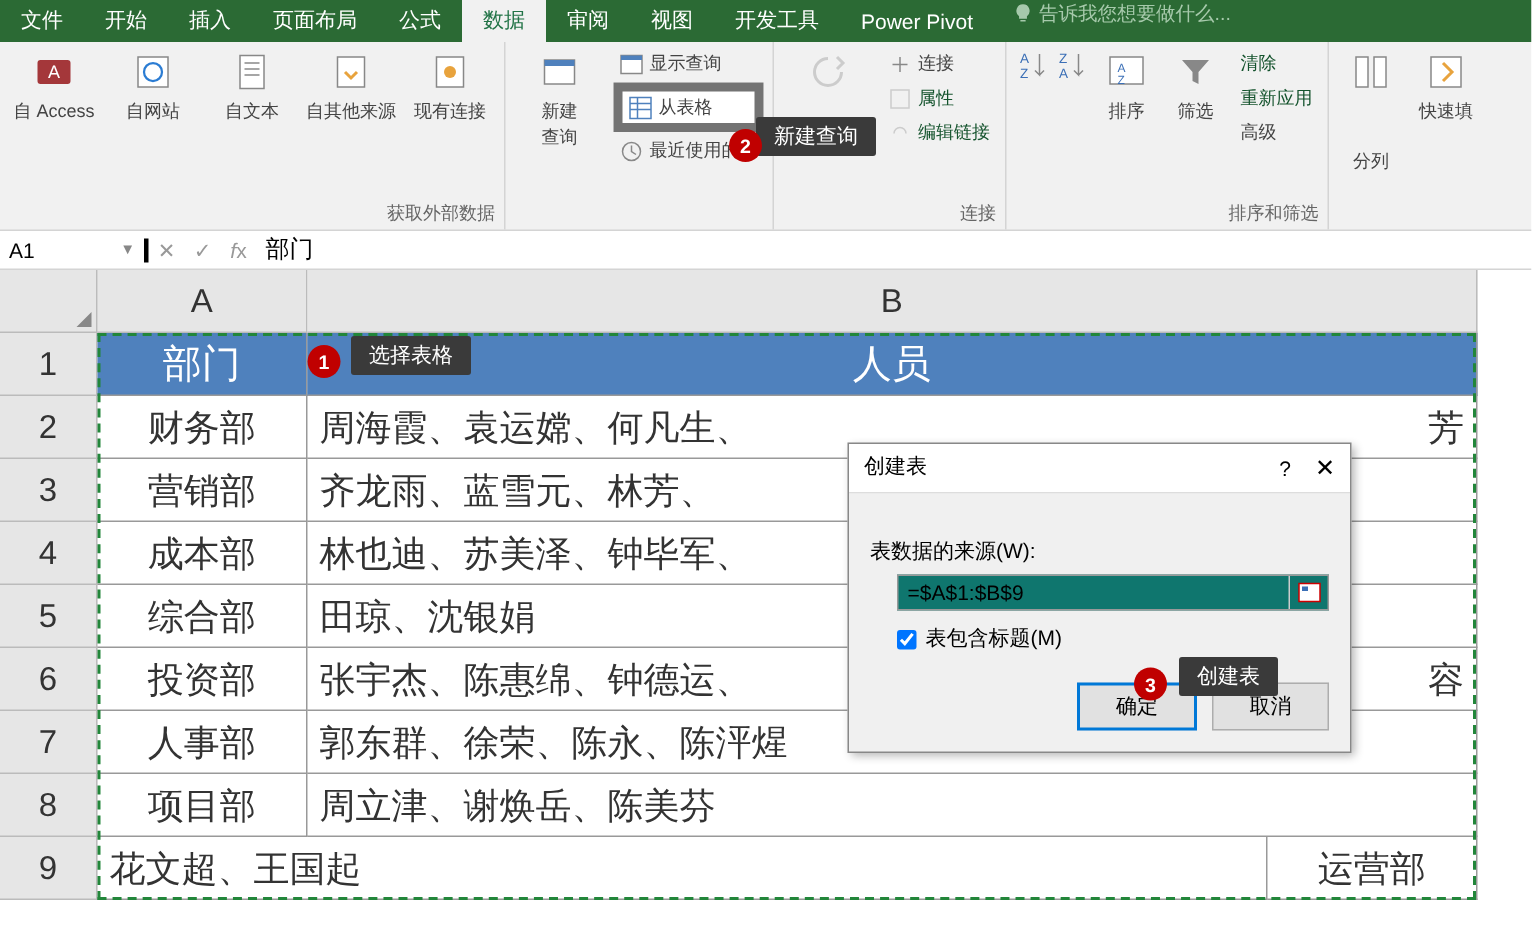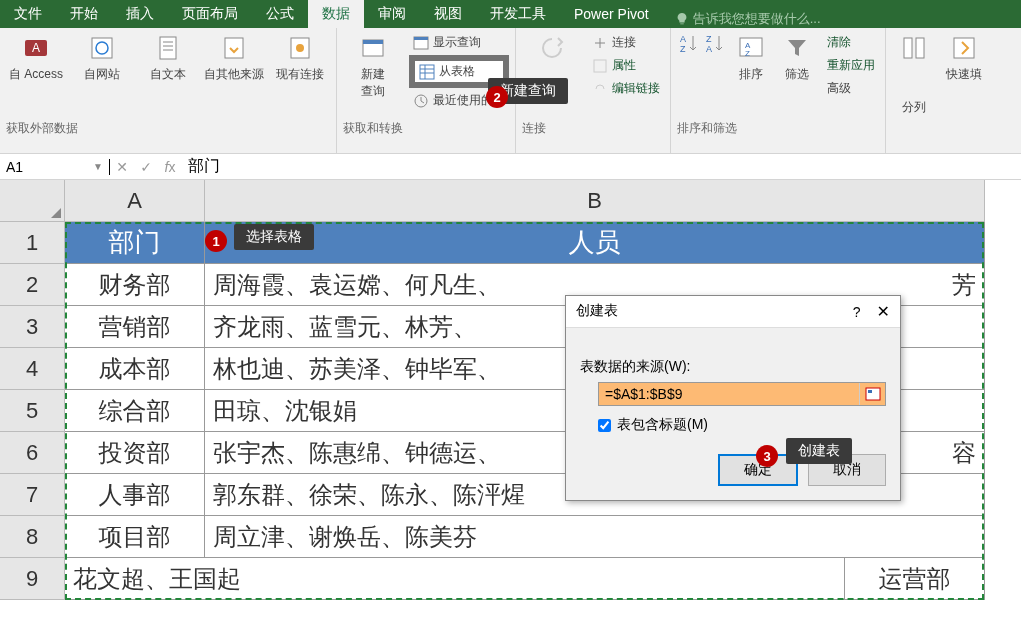--- a/index.html
+++ b/index.html
@@ -1,39 +1,39 @@
 <!DOCTYPE html>
 <html><head>
 <meta charset="utf-8">
 <style>
 * { margin: 0; padding: 0; box-sizing: border-box; font-family: "Microsoft YaHei", sans-serif; }
 body { background: #fff; overflow: hidden; width: 1021px; height: 617px; position: relative; }
 
-.tabbar { display: flex; background: #2b6a34; height: 28px; align-items: flex-end; color: #fff; font-size: 14px; }
+.tabbar { display: flex; background: #2b6a34; height: 28px; align-items: flex-start; color: #fff; font-size: 14px; }
 .tab { padding: 0 14px; height: 28px; display: flex; align-items: center; cursor: pointer; }
 .tab.active { background: #f1f1f1; color: #217346; }
 .tell-me { color: #a6c9ab; display: flex; align-items: center; gap: 4px; padding-left: 12px; font-size: 13px; }
 .bulb-icon { width: 14px; height: 14px; }
 
 .ribbon { background: #f1f1f1; border-bottom: 1px solid #d4d4d4; display: flex; height: 126px; }
 .ribbon-group { border-right: 1px solid #d4d4d4; display: flex; flex-direction: column; padding: 4px 6px 0 6px; }
 .ribbon-group-body { flex: 1; display: flex; align-items: flex-start; gap: 6px; }
-.ribbon-group-label { text-align: left; font-size: 12px; color: #666; padding-bottom: 16px; }
+.ribbon-group-label { text-align: right; font-size: 12px; color: #666; padding-bottom: 2px; }
 .big-btn { display: flex; flex-direction: column; align-items: center; width: 60px; cursor: pointer; font-size: 12px; color: #444; gap: 2px; }
 .big-btn .icon-box { width: 32px; height: 32px; display: flex; align-items: center; justify-content: center; }
 .small-row { display: flex; align-items: center; gap: 4px; font-size: 12px; color: #444; padding: 2px 4px; cursor: pointer; white-space: nowrap; }
 .small-row.highlight { border: 6px solid #737373; background: #fff; }
 .col-stack { display: flex; flex-direction: column; gap: 2px; }
 .tooltip-dark { position: absolute; background: #3a3a3a; color: #fff; font-size: 14px; padding: 4px 12px; border-radius: 2px; z-index: 50; }
 .badge-red { width: 22px; height: 22px; border-radius: 50%; background: #c00000; color: #fff; font-size: 13px; display: flex; align-items: center; justify-content: center; font-weight: bold; z-index: 55; }
 .badge-abs { position: absolute; }
 .dimmed { color: #14532d; }
 
 .formula-bar { display: flex; height: 26px; border-bottom: 1px solid #d4d4d4; align-items: center; font-size: 14px; }
-.name-box { width: 110px; border-right: 1px solid #000000; padding: 0 6px; display: flex; align-items: center; justify-content: space-between; }
+.name-box { width: 99px; border-right: 3px solid #000000; padding: 0 6px; display: flex; align-items: center; justify-content: space-between; }
 .name-box .dd { color: #888; font-size: 10px; }
 .fx-btn { width: 24px; text-align: center; color: #999; cursor: pointer; }
 .formula-input { flex: 1; padding: 0 6px; font-size: 16px; }
 
 .sheet { position: relative; }
 .col-headers { display: flex; height: 42px; }
 .corner { width: 65px; background: #e6e6e6; border-right: 1px solid #bbb; border-bottom: 1px solid #bbb; position: relative; }
 .corner::after { content: ""; position: absolute; right: 3px; bottom: 3px; border-left: 10px solid transparent; border-bottom: 10px solid #888; }
 .col-h { background: #e6e6e6; border-right: 1px solid #bbb; border-bottom: 1px solid #bbb; display: flex; align-items: center; justify-content: center; font-size: 22px; color: #333; }
 .col-A { width: 140px; }
@@ -44,21 +44,21 @@
 .cell.cA { width: 140px; justify-content: center; }
 .cell.cB { width: 780px; }
 .hdr-row .cell { background: #4f81bd; color: #fff; font-size: 26px; justify-content: center; }
 
 .marching { position: absolute; border: 2px dashed #22863a; pointer-events: none; }
 
 .dialog { position: absolute; background: #f0f0f0; border: 1px solid #888; box-shadow: 2px 2px 6px rgba(0,0,0,.3); z-index: 40; font-size: 14px; }
 .dlg-title { display: flex; justify-content: space-between; padding: 6px 10px; background: #fff; border-bottom: 1px solid #ddd; }
 .dlg-title .right { display: flex; gap: 16px; align-items: center; }
 .dlg-body { padding: 10px 14px; margin-top: 20px; }
-.dlg-input-row { display: flex; align-items: flex-end; margin: 6px 0 10px 18px; border: 1px solid #999; background: #fdba74; }
+.dlg-input-row { display: flex; align-items: flex-end; margin: 6px 0 10px 18px; border: 1px solid #999; background: #0f766e; }
 .dlg-input { flex: 1; padding: 3px 6px; border: none; outline: none; font-size: 14px; background: transparent; }
 .range-btn { width: 26px; height: 22px; display: flex; align-items: center; justify-content: center; border-left: 1px solid #ccc; cursor: pointer; }
 .chk-row { display: flex; align-items: center; gap: 6px; margin-left: 18px; }
 .dlg-btns { display: flex; justify-content: flex-end; gap: 10px; padding: 10px 14px 14px; }
 .dlg-btn { padding: 5px 24px; background: #e1e1e1; border: 1px solid #adadad; cursor: pointer; font-size: 14px; }
 .dlg-btn.primary { border: 2px solid #0078d7; }
 svg { display: block; }
 </style>
 </head>
 <body>
@@ -167,21 +167,20 @@
         </div>
         <div class="small-row">
           <svg width="16" height="16">
               <circle cx="8" cy="8" r="6" fill="none" stroke="#888"></circle>
               <path d="M8 4v4l3 2" stroke="#888" fill="none"></path>
             </svg>
           <span>最近使用的源</span>
         </div>
       </div>
     </div>
-    <div class="ribbon-group-label">获取和转换</div>
   </div>
 
   <div class="ribbon-group">
     <div class="ribbon-group-body">
       <div class="big-btn dimmed">
         <div class="icon-box">
             <svg width="28" height="28">
               <path d="M14 5a9 9 0 109 9" fill="none" stroke="#ccc" stroke-width="2"></path>
               <path d="M20 4l4 4-4 4" fill="none" stroke="#ccc" stroke-width="2"></path>
             </svg>
@@ -279,21 +278,21 @@
             </svg>
           </div>
         <span>快速填</span>
       </div>
     </div>
     <div class="ribbon-group-label">&nbsp;</div>
   </div>
 </div>
 
 <div class="badge-red badge-abs" style="left:486px; top:86px;">2</div>
-<div class="tooltip-dark" style="left:488px; top:78px;">新建查询</div>
+<div class="tooltip-dark" style="left:504px; top:78px;">新建查询</div>
 
 <div class="formula-bar">
   <div class="name-box">
     <span>A1</span>
     <span class="dd">▼</span>
   </div>
   <div class="fx-btn">✕</div>
   <div class="fx-btn">✓</div>
   <div class="fx-btn"><i>f</i>x</div>
   <div class="formula-input">部门</div>

